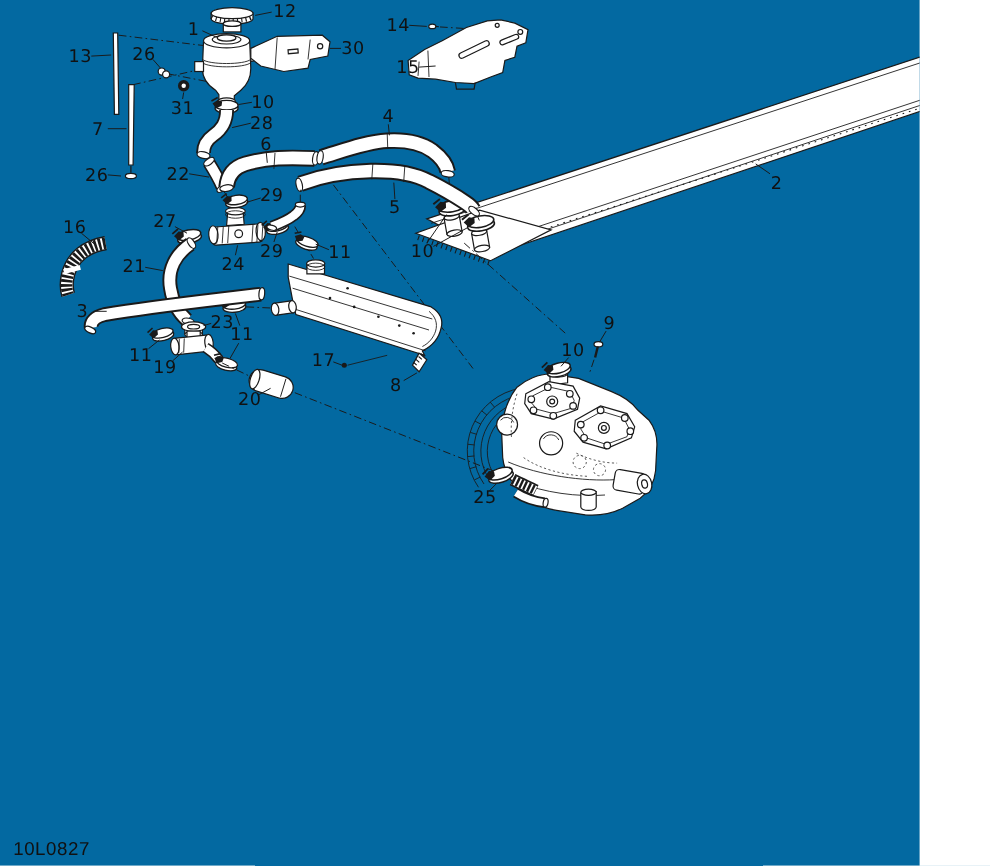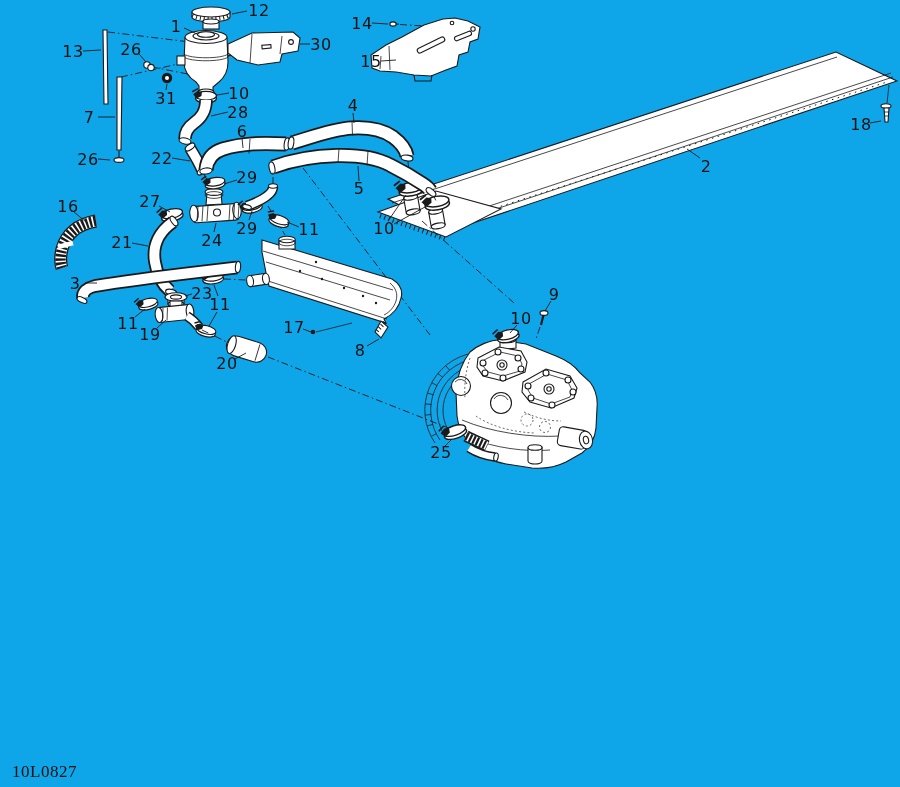--- a/index.html
+++ b/index.html
@@ -1,33 +1,33 @@
 <!DOCTYPE html>
 <html><head>
 <meta charset="utf-8">
 <style>
   html,body{margin:0;padding:0;background:#fff;}
-  #stage{position:relative;width:900px;height:787px;background:#0ea5e9;overflow:hidden;
+  #stage{position:relative;width:836px;height:787px;background:#0369a1;overflow:hidden;
          font-family:"DejaVu Sans",sans-serif;}
   svg{position:absolute;left:0;top:0;}
   .o{stroke:#1a1a1a;fill:none;stroke-linecap:butt;stroke-linejoin:round;}
   .w{stroke:#fff;fill:none;stroke-linecap:butt;stroke-linejoin:round;}
   .ln{stroke:#1a1a1a;stroke-width:1.1;fill:none;}
   .thin{stroke:#1a1a1a;stroke-width:0.8;fill:none;}
   .fw{fill:#fff;stroke:#1a1a1a;stroke-width:1.1;}
   .fd{fill:#1a1a1a;stroke:none;}
   .dash{stroke:#1a1a1a;stroke-width:0.9;fill:none;stroke-dasharray:7 3 1.5 3;}
   .dot{stroke:#1a1a1a;stroke-width:1;fill:none;stroke-dasharray:1.5 4.5;}
   .dt{stroke:#444;stroke-width:0.8;fill:none;stroke-dasharray:2 2.2;}
   .hatch{stroke:#1a1a1a;fill:none;}
   .callout-num{font-family:"DejaVu Sans",sans-serif;font-size:16px;fill:#111;
                text-anchor:middle;dominant-baseline:central;letter-spacing:0.5px;}
   .leader{stroke:#1a1a1a;stroke-width:0.9;fill:none;}
   .code{position:absolute;left:12px;bottom:5px;font-size:17px;color:#111;
-        font-family:Liberation Serif, serif;letter-spacing:0.5px;}
+        font-family:Liberation Sans, sans-serif;letter-spacing:0.5px;}
 </style>
 </head>
 <body>
 
 <div id="stage">
 <svg id="drawing" width="900" height="787" viewBox="0 0 900 787">
   <defs>
     <g id="clamp">
       <ellipse cx="0" cy="1.6" rx="11" ry="4.6" fill="#fff" stroke="#1a1a1a" stroke-width="1.3"></ellipse>
       <ellipse cx="0" cy="-1.4" rx="11" ry="4.6" fill="#fff" stroke="#1a1a1a" stroke-width="1.3"></ellipse>

